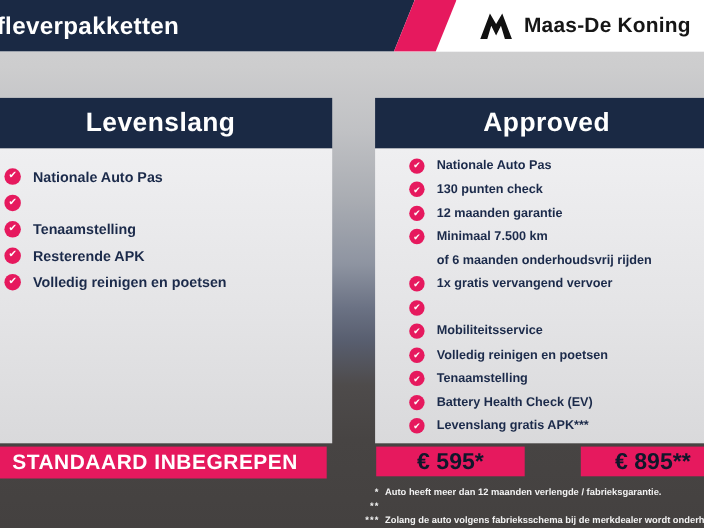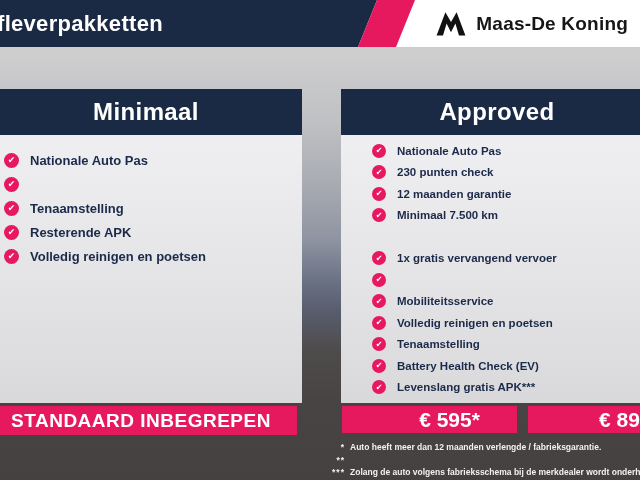--- a/index.html
+++ b/index.html
@@ -38,23 +38,23 @@
   .check-badge{flex:none;border-radius:50%;background:#e6195e;color:#ffffff;
     display:flex;align-items:center;justify-content:center;
     font-family:"DejaVu Sans",sans-serif;}
   .badge-lg{width:15px;height:15px;font-size:9px;}
   .badge-sm{width:14px;height:14px;font-size:8px;}
   .badge-spacer{flex:none;width:14px;height:14px;}
   
   .bar-standaard{position:absolute;left:-15px;top:406px;width:312px;height:29px;background:#e6195e;
     color:#ffffff;display:flex;align-items:center;justify-content:center;
     font-size:19px;font-weight:bold;letter-spacing:.5px;white-space:nowrap;}
-  .price-box{position:absolute;top:406px;height:27px;background:#e6195e;color:#ffffff;
+  .price-box{position:absolute;top:406px;height:27px;background:#e6195e;color:#0f172a;
     display:flex;align-items:center;justify-content:center;
-    font-size:21px;font-weight:bold;white-space:nowrap;padding-left:40px;}
+    font-size:21px;font-weight:bold;white-space:nowrap;}
   .price-1{left:342px;width:135px;}
   .price-2{left:528px;width:131px;}
   
   .footnotes{position:absolute;left:320px;top:441px;width:330px;color:#f2f2f2;
     font-size:8.5px;font-weight:bold;}
   .fn{display:flex;line-height:12.5px;}
   .fn-mark{flex:none;width:25px;text-align:right;padding-right:5px;letter-spacing:1px;}
   .fn-text{white-space:nowrap;}
 </style>
 </head>
@@ -69,21 +69,21 @@
     <div class="brand">
       <svg class="brand-mark" viewBox="0 0 40 32" xmlns="http://www.w3.org/2000/svg">
         <path d="M2 31 L13 2 L20 14 L27 2 L38 31 L30 31 L25.5 16 L20 27 L14.5 16 L10 31 Z" fill="#111111"></path>
         <path d="M14 0 L20 10 L16 18 L8 6 Z" fill="#ffffff" opacity="0"></path>
       </svg>
       <span class="brand-text">Maas-De Koning</span>
     </div>
   </div>
 
   <div class="panel-header ph-left">
-    <span>Minimaal</span>
+    <span>Levenslang</span>
   </div>
   <div class="panel-body pb-left">
     <div class="item">
       <span class="check-badge badge-lg">✔</span>
       <span>Nationale Auto Pas</span>
     </div>
     <div class="item">
       <span class="check-badge badge-lg">✔</span>
     </div>
     <div class="item">
@@ -103,32 +103,33 @@
   <div class="panel-header ph-right">
     <span>Approved</span>
   </div>
   <div class="panel-body pb-right">
     <div class="item-sm">
       <span class="check-badge badge-sm">✔</span>
       <span>Nationale Auto Pas</span>
     </div>
     <div class="item-sm">
       <span class="check-badge badge-sm">✔</span>
-      <span>230 punten check</span>
+      <span>130 punten check</span>
     </div>
     <div class="item-sm">
       <span class="check-badge badge-sm">✔</span>
       <span>12 maanden garantie</span>
     </div>
     <div class="item-sm">
       <span class="check-badge badge-sm">✔</span>
       <span>Minimaal 7.500 km</span>
     </div>
     <div class="item-sm">
       <span class="badge-spacer"></span>
+      <span>of 6 maanden onderhoudsvrij rijden</span>
     </div>
     <div class="item-sm">
       <span class="check-badge badge-sm">✔</span>
       <span>1x gratis vervangend vervoer</span>
     </div>
     <div class="item-sm">
       <span class="check-badge badge-sm">✔</span>
     </div>
     <div class="item-sm">
       <span class="check-badge badge-sm">✔</span>

